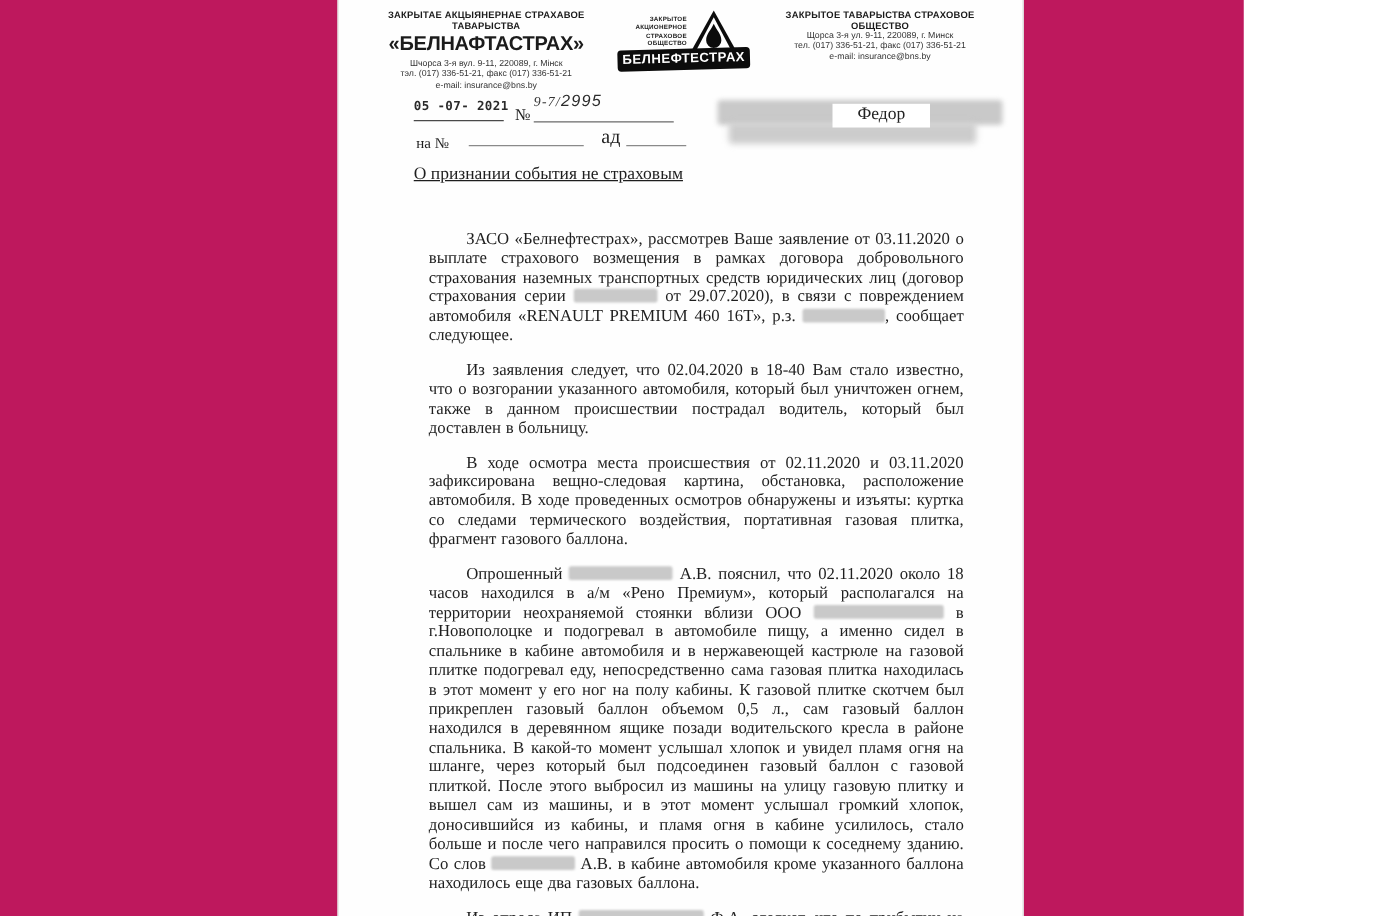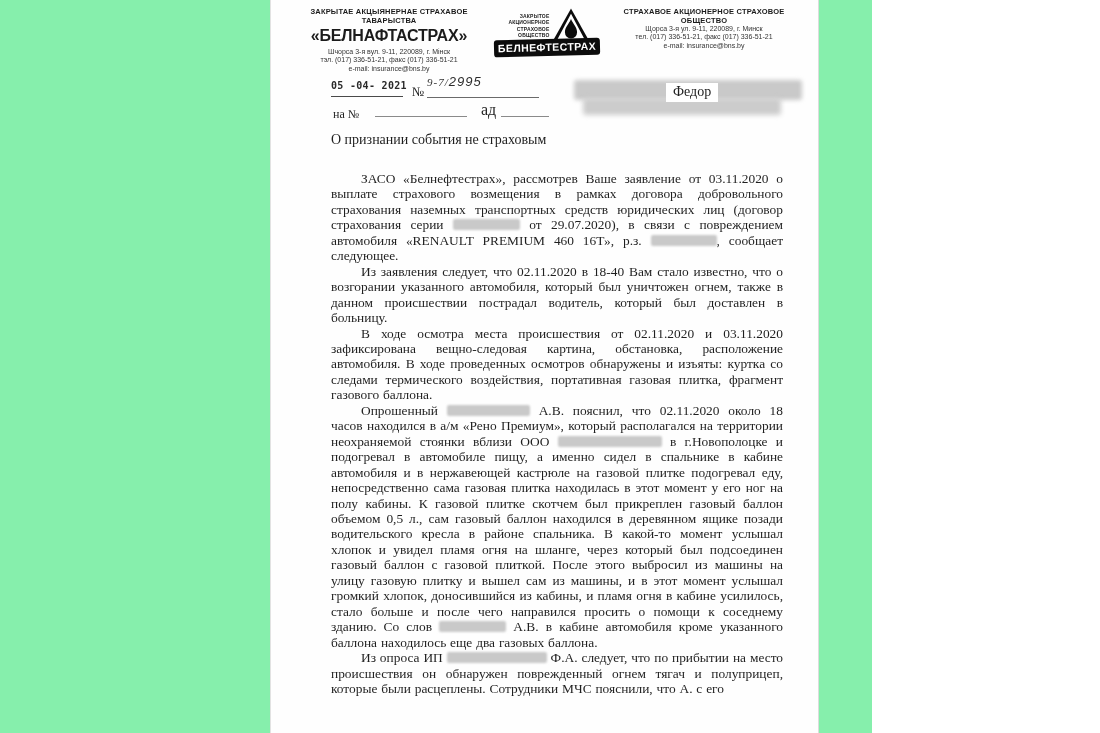--- a/index.html
+++ b/index.html
@@ -1,19 +1,19 @@
 <!DOCTYPE html>
 <html><head>
 <meta charset="utf-8">
 <style>
   * { margin:0; padding:0; box-sizing:border-box; }
   html,body { width:1100px; height:733px; }
   .canvas {
-    position:relative; width:872px; height:733px;
-    background:#86efac; overflow:hidden;
+    position:relative; width:995px; height:733px;
+    background:#be185d; overflow:hidden;
     font-family:"Liberation Serif", serif; color:#1f1f1f;
   }
   .page {
     position:absolute; left:270px; top:0; width:549px; height:733px;
     background:#fefefe;
     border-left:1px solid #e2e2e2; border-right:1px solid #dcdcdc;
   }
   
   .letterhead {
     position:absolute; top:7px; left:28px; right:24px;
@@ -50,30 +50,30 @@
   .onno  { position:absolute; left:62px;  top:107px; font-size:12px; }
   .uline1{ position:absolute; left:104px; top:116px; width:92px; border-top:1px solid #8a8a8a; }
   .ad    { position:absolute; left:210px; top:101px; font-size:16px; }
   .uline2{ position:absolute; left:230px; top:116px; width:48px; border-top:1px solid #8a8a8a; }
   
   .recip-redact  { position:absolute; left:303px; top:80px; width:228px; height:20px;
                    background:#c9c9c9; border-radius:3px; filter:blur(2px); }
   .recip-redact2 { position:absolute; left:312px; top:98px; width:198px; height:17px;
                    background:#cccccc; border-radius:3px; filter:blur(2.5px); }
   .recip-name { position:absolute; left:395px; top:83px; background:#ffffff;
-                padding:1px 7px 2px; font-size:14px; color:#222; }
+                padding:1px 20px 2px; font-size:14px; color:#222; }
   
-  .subject { position:absolute; left:60px; top:131px; font-size:14px; line-height:17.5px; color:#1e1e1e; }
+  .subject { position:absolute; left:60px; top:131px; font-size:14px; line-height:17.5px; color:#1e1e1e;text-decoration:underline; }
   
   .body-text {
     position:absolute; left:60px; top:171px; width:452px;
     font-size:13.4px; line-height:15.45px; text-align:justify;
     word-spacing:0.5px; color:#1f1f1f;
   }
-  .para { margin:0; text-indent:30px; }
+  .para { margin:12px; text-indent:30px; }
   .redact {
     display:inline-block; height:11px; background:#c9c9c9;
     border-radius:2px; filter:blur(1px); vertical-align:-1px;
   }
 </style>
 </head>
 <body>
 
 <div class="canvas">
   <div class="page">
@@ -99,48 +99,48 @@
           <svg class="logo-tri" viewBox="0 0 100 90">
             <polygon points="50,0 100,90 0,90" fill="#0c0c0c"></polygon>
             <polygon points="50,14 87,84 13,84" fill="#ffffff"></polygon>
             <path d="M50 28 C56 42 66 49 66 63 A16 16 0 1 1 34 63 C34 49 44 42 50 28 Z" fill="#0c0c0c"></path>
           </svg>
         </div>
         <div class="logo-banner">БЕЛНЕФТЕСТРАХ</div>
       </div>
 
       <div class="lh-block">
-        <div class="lh-org">СТРАХАВОЕ АКЦИОНЕРНОЕ СТРАХОВОЕ</div>
+        <div class="lh-org">ЗАКРЫТОЕ ТАВАРЫСТВА СТРАХОВОЕ</div>
         <div class="lh-org">ОБЩЕСТВО</div>
         <div class="lh-addr">Щорса 3-я ул. 9-11, 220089, г. Минск</div>
         <div class="lh-addr">тел. (017) 336-51-21, факс (017) 336-51-21</div>
         <div class="lh-addr">e-mail: insurance@bns.by</div>
       </div>
     </header>
 
-    <div class="stamp">05 -04- 2021</div>
+    <div class="stamp">05 -07- 2021</div>
     <span class="no-label">№</span>
     <span class="no-line">
       <span class="no-prefix">9-7/</span><span class="no-hand">2995</span>
     </span>
     <span class="onno">на №</span>
     <span class="uline1"></span>
     <span class="ad">ад</span>
     <span class="uline2"></span>
 
     <div class="recip-redact"></div>
     <div class="recip-redact2"></div>
     <div class="recip-name">Федор</div>
 
     <div class="subject">
       <div>О признании события не страховым</div>
     </div>
 
     <div class="body-text">
         <p class="para">ЗАСО «Белнефтестрах», рассмотрев Ваше заявление от 03.11.2020 о выплате страхового возмещения в рамках договора добровольного страхования наземных транспортных средств юридических лиц (договор страхования серии <span class="redact" style="width: 67px;"></span> от 29.07.2020), в связи с повреждением автомобиля «RENAULT PREMIUM 460 16Т», р.з. <span class="redact" style="width: 66px;"></span>, сообщает следующее.</p>
-        <p class="para">Из заявления следует, что 02.11.2020 в 18-40 Вам стало известно, что о возгорании указанного автомобиля, который был уничтожен огнем, также в данном происшествии пострадал водитель, который был доставлен в больницу.</p>
+        <p class="para">Из заявления следует, что 02.04.2020 в 18-40 Вам стало известно, что о возгорании указанного автомобиля, который был уничтожен огнем, также в данном происшествии пострадал водитель, который был доставлен в больницу.</p>
         <p class="para">В ходе осмотра места происшествия от 02.11.2020 и 03.11.2020 зафиксирована вещно-следовая картина, обстановка, расположение автомобиля. В ходе проведенных осмотров обнаружены и изъяты: куртка со следами термического воздействия, портативная газовая плитка, фрагмент газового баллона.</p>
         <p class="para">Опрошенный <span class="redact" style="width: 83px;"></span> А.В. пояснил, что 02.11.2020 около 18 часов находился в а/м «Рено Премиум», который располагался на территории неохраняемой стоянки вблизи ООО <span class="redact" style="width: 104px;"></span> в г.Новополоцке и подогревал в автомобиле пищу, а именно сидел в спальнике в кабине автомобиля и в нержавеющей кастрюле на газовой плитке подогревал еду, непосредственно сама газовая плитка находилась в этот момент у его ног на полу кабины. К газовой плитке скотчем был прикреплен газовый баллон объемом 0,5 л., сам газовый баллон находился в деревянном ящике позади водительского кресла в районе спальника. В какой-то момент услышал хлопок и увидел пламя огня на шланге, через который был подсоединен газовый баллон с газовой плиткой. После этого выбросил из машины на улицу газовую плитку и вышел сам из машины, и в этот момент услышал громкий хлопок, доносившийся из кабины, и пламя огня в кабине усилилось, стало больше и после чего направился просить о помощи к соседнему зданию. Со слов <span class="redact" style="width: 67px;"></span> А.В. в кабине автомобиля кроме указанного баллона находилось еще два газовых баллона.</p>
         <p class="para">Из опроса ИП <span class="redact" style="width: 100px;"></span> Ф.А. следует, что по прибытии на место происшествия он обнаружен поврежденный огнем тягач и полуприцеп, которые были расцеплены. Сотрудники МЧС пояснили, что  А. с его</p>
       </div>
 
   </div>
 </div>
 
 </body></html>

